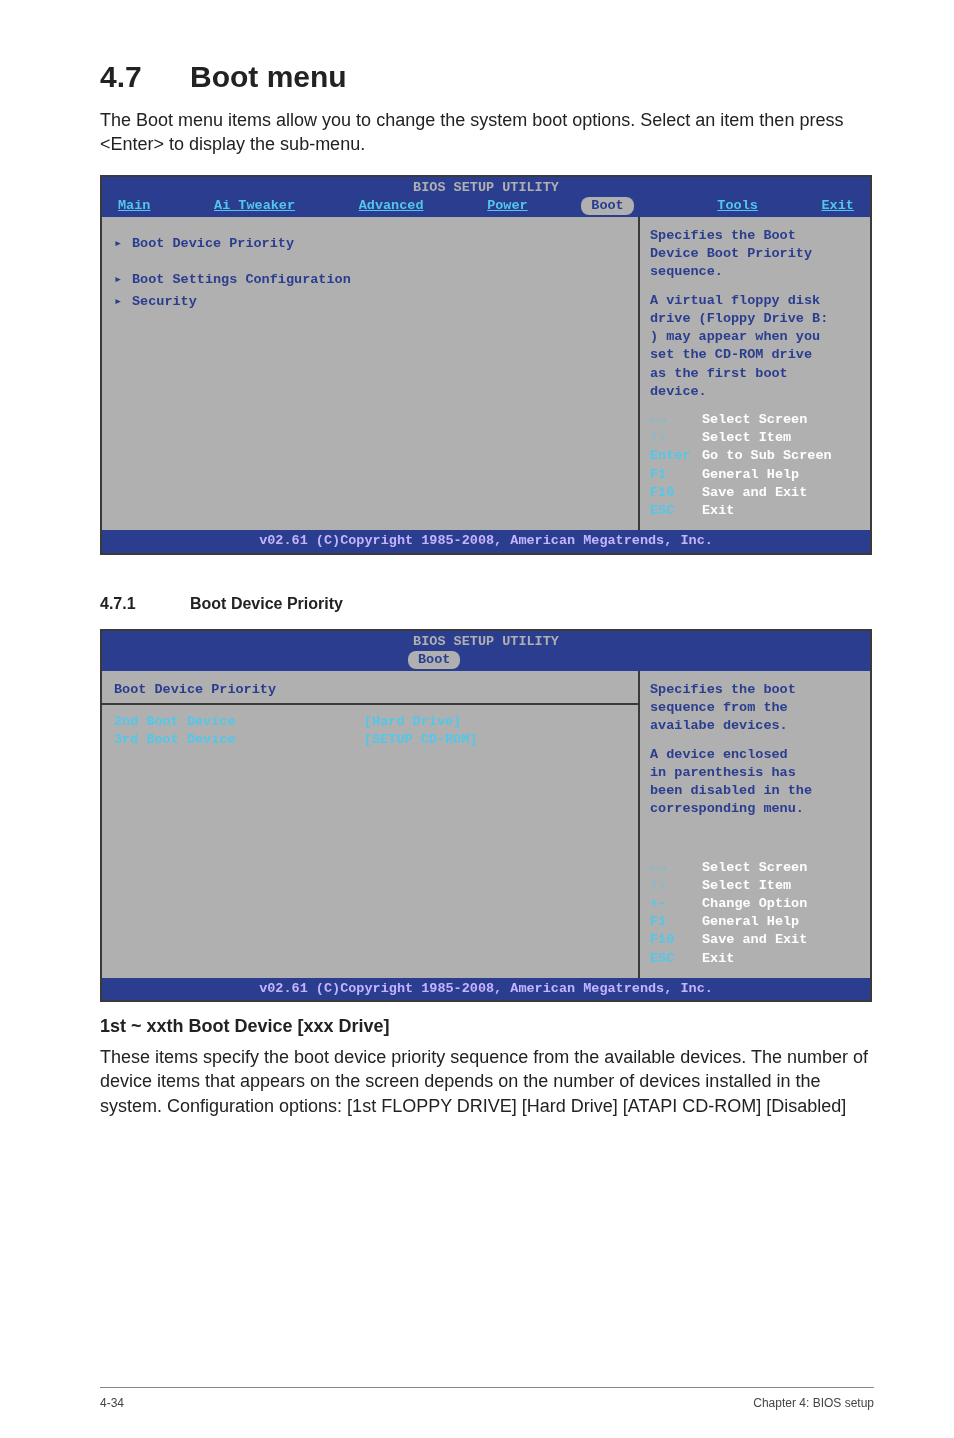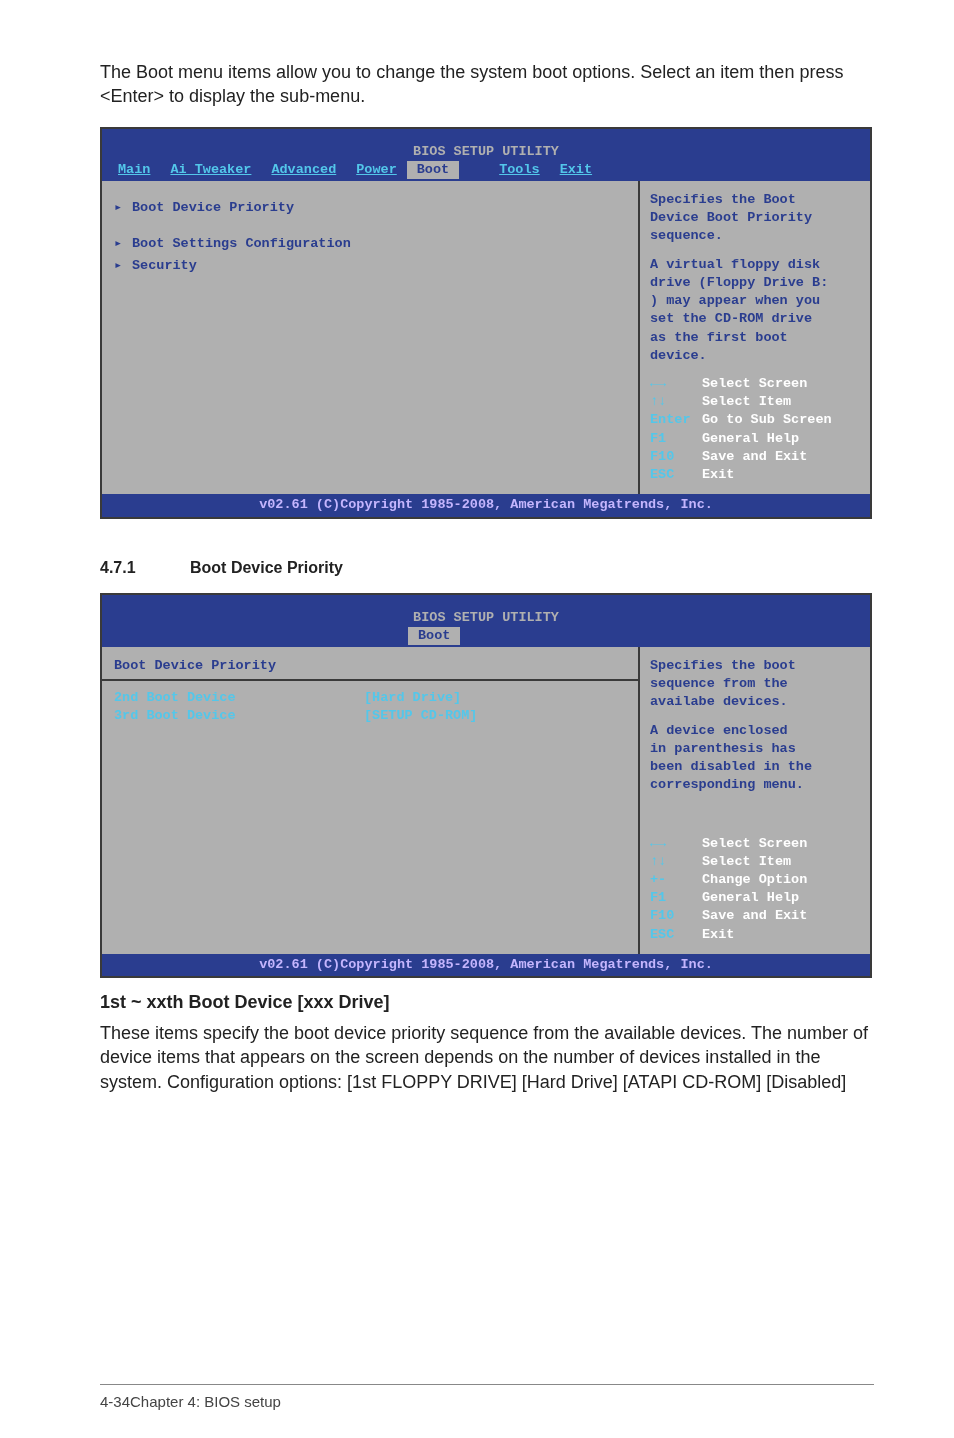--- a/index.html
+++ b/index.html
@@ -48,36 +48,38 @@
     border: 2px solid #3a3a3a;
     background: #2a3d8f;
     color: #b0b0b0;
     width: 772px;
     box-sizing: border-box;
   }
   .bios-title-row {
     background: #2a3d8f;
     color: #b0b0b0;
     text-align: center;
-    padding: 14px 0 0 0;
+    padding: 2px 0 0 0;
   }
   .bios-tab-row {
     background: #2a3d8f;
     display: flex;
     padding: 0 6px 2px 6px;
+    justify-content: space-between;
   }
   .bios-tab {
     color: #53c7ea;
     padding: 0 10px;
     text-decoration: underline;
   }
   .bios-tab.active {
     background: #b0b0b0;
     color: #2a3d8f;
     text-decoration: none;
+    border-radius: 8px;
   }
   .bios-body {
     display: flex;
     background: #b0b0b0;
   }
   .bios-left {
     flex: 1;
     border-right: 2px solid #3a3a3a;
     padding: 10px 12px;
     color: #2a3d8f;
@@ -107,32 +109,36 @@
   .kv-row { display:flex; }
   .kv-key { width:250px; }
   .legend-row { display:flex; }
   .legend-key { width:52px; }
   .page-footer {
     position: absolute;
     bottom: 28px;
     left: 100px;
     right: 80px;
     border-top: 1px solid #888;
-    font-size: 15px;
+    font-size: 12px;
     color: #444;
     display:flex;
+    justify-content: space-between;
     padding-top: 8px;
     margin-top: 28px;
   }
 </style>
 </head>
 <body>
 
 <div class="page">
 
+  <h1 class="section-title">
+    <span class="section-num">4.7</span><span>Boot menu</span>
+  </h1>
 
   <p class="body-text">The Boot menu items allow you to change the system boot options. Select an item then press &lt;Enter&gt; to display the sub-menu.</p>
 
   <div class="bios">
     <div class="bios-title-row">BIOS SETUP UTILITY</div>
     <div class="bios-tab-row">
       <span class="bios-tab">Main</span>
       <span class="bios-tab">Ai Tweaker</span>
       <span class="bios-tab">Advanced</span>
       <span class="bios-tab">Power</span>

